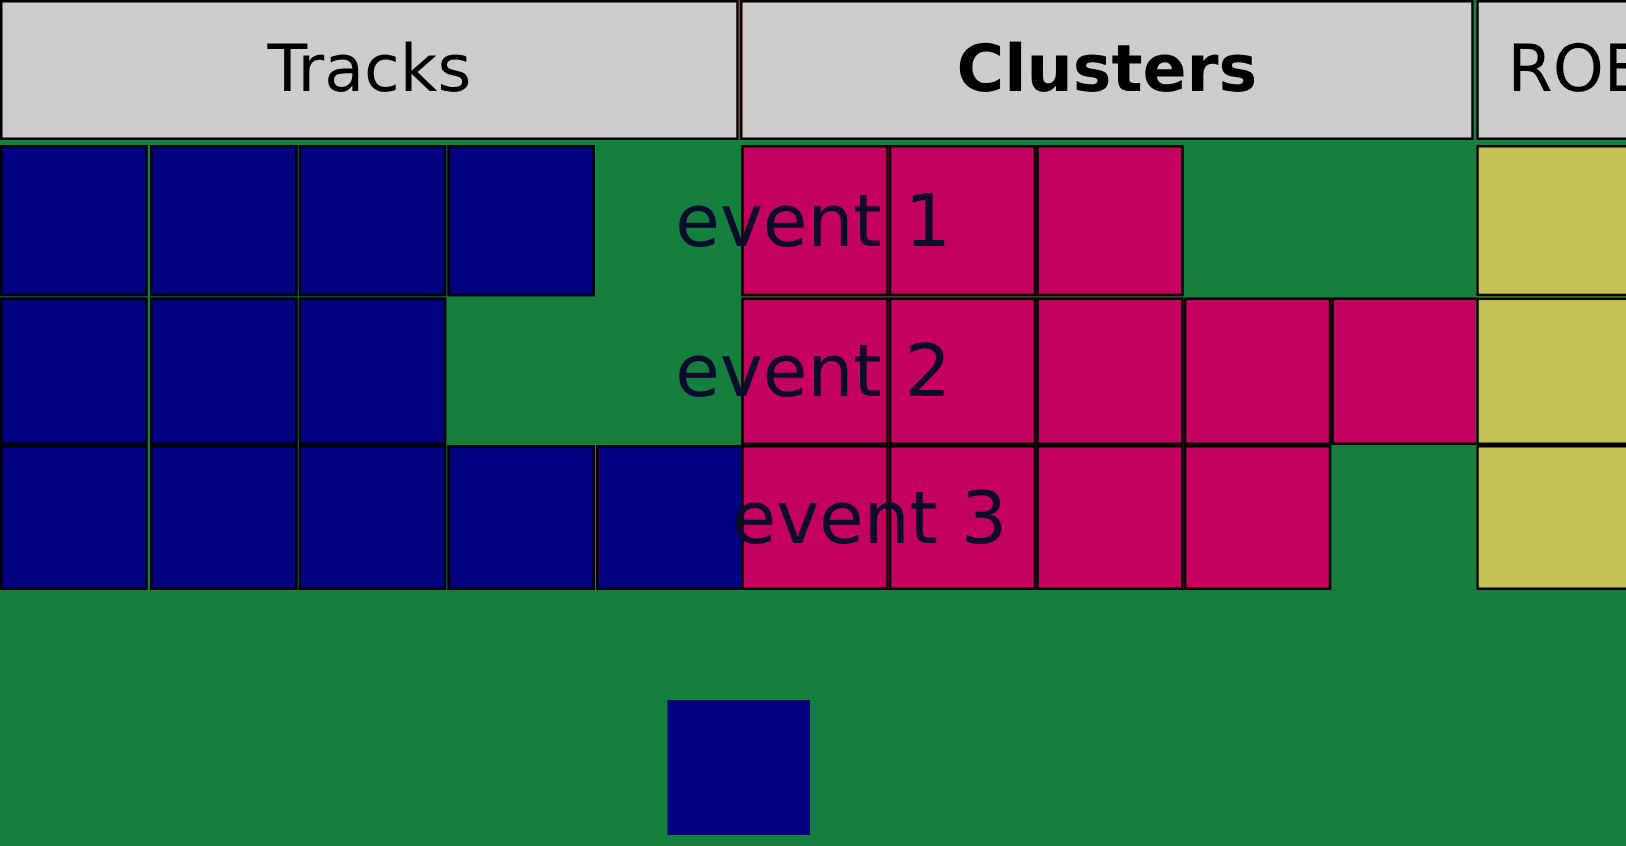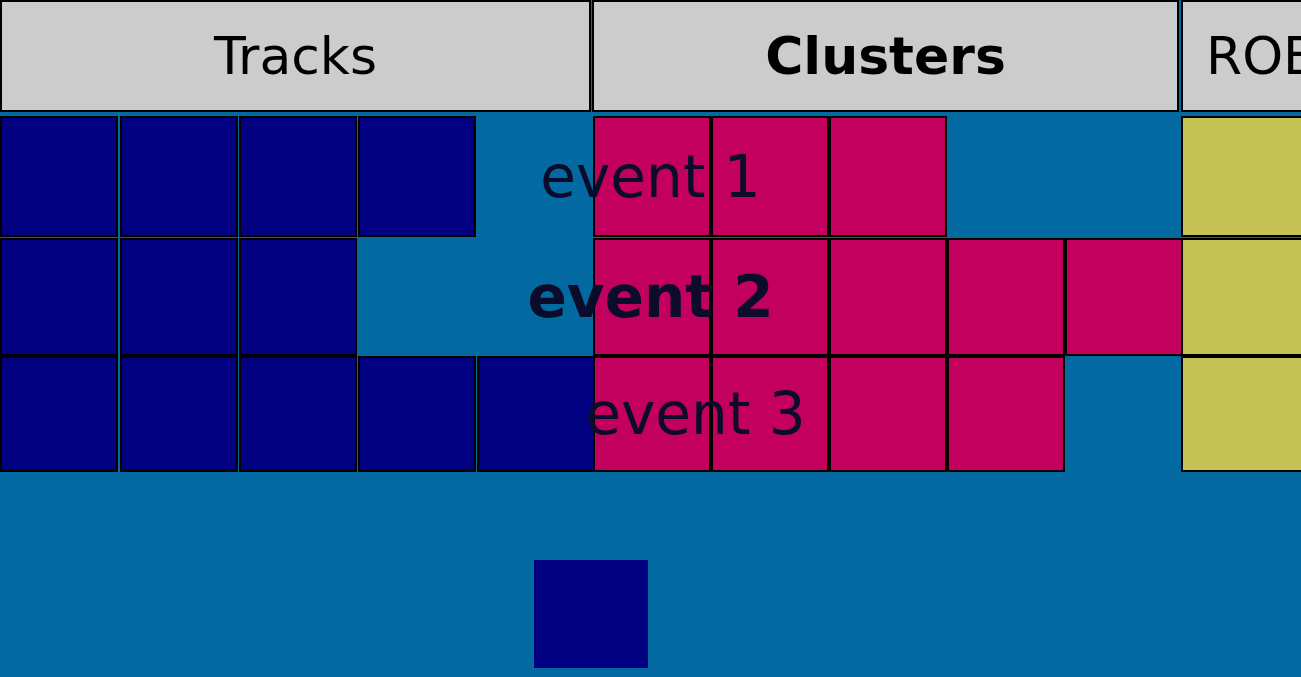--- a/index.html
+++ b/index.html
@@ -13,21 +13,21 @@
     height: 677px;
     overflow: hidden;
     font-family: "DejaVu Sans", "Liberation Sans", sans-serif;
     position: relative;
   }
   #stage {
     position: absolute;
     left: 0; top: 0;
     width: 1301px;
     height: 677px;
-    background: #0369a1;
+    background: #15803d;
   }
   
   .group-header {
     position: absolute;
     background: #cccccc;
     border: 2px solid #000000;
     box-sizing: border-box;
     display: flex;
     align-items: center;
     justify-content: center;
@@ -99,21 +99,21 @@
         <div class="cell track" style="left: 0px; top: 238px; width: 118px; height: 118px; background: rgb(0, 0, 128);"></div>
         <div class="cell track" style="left: 120px; top: 238px; width: 118px; height: 118px; background: rgb(0, 0, 128);"></div>
         <div class="cell track" style="left: 239px; top: 238px; width: 118px; height: 118px; background: rgb(0, 0, 128);"></div>
         <div class="cell cluster" style="left: 593px; top: 238px; width: 118px; height: 118px; background: rgb(196, 0, 95);"></div>
         <div class="cell cluster" style="left: 711px; top: 238px; width: 118px; height: 118px; background: rgb(196, 0, 95);"></div>
         <div class="cell cluster" style="left: 829px; top: 238px; width: 118px; height: 118px; background: rgb(196, 0, 95);"></div>
         <div class="cell cluster" style="left: 947px; top: 238px; width: 118px; height: 118px; background: rgb(196, 0, 95);"></div>
         <div class="cell cluster" style="left: 1065px; top: 238px; width: 118px; height: 118px; background: rgb(196, 0, 95);"></div>
         <div class="cell roe" style="left: 1181px; top: 238px; width: 160px; height: 118px; background: rgb(196, 194, 85);"></div>
       </div>
-      <div class="label-layer" style="top: 238px; height: 118px; color: rgb(11, 11, 43); font-weight: bold;">
+      <div class="label-layer" style="top: 238px; height: 118px; color: rgb(11, 11, 43);">
         <span>event 2</span>
       </div>
       <div style="position: absolute; left: 0px; top: 0px; width: 1301px; height: 677px;">
         <div class="cell track" style="left: 0px; top: 356px; width: 118px; height: 116px; background: rgb(0, 0, 128);"></div>
         <div class="cell track" style="left: 120px; top: 356px; width: 118px; height: 116px; background: rgb(0, 0, 128);"></div>
         <div class="cell track" style="left: 239px; top: 356px; width: 118px; height: 116px; background: rgb(0, 0, 128);"></div>
         <div class="cell track" style="left: 358px; top: 356px; width: 118px; height: 116px; background: rgb(0, 0, 128);"></div>
         <div class="cell track" style="left: 477px; top: 356px; width: 118px; height: 116px; background: rgb(0, 0, 128);"></div>
         <div class="cell cluster" style="left: 593px; top: 356px; width: 118px; height: 116px; background: rgb(196, 0, 95);"></div>
         <div class="cell cluster" style="left: 711px; top: 356px; width: 118px; height: 116px; background: rgb(196, 0, 95);"></div>

